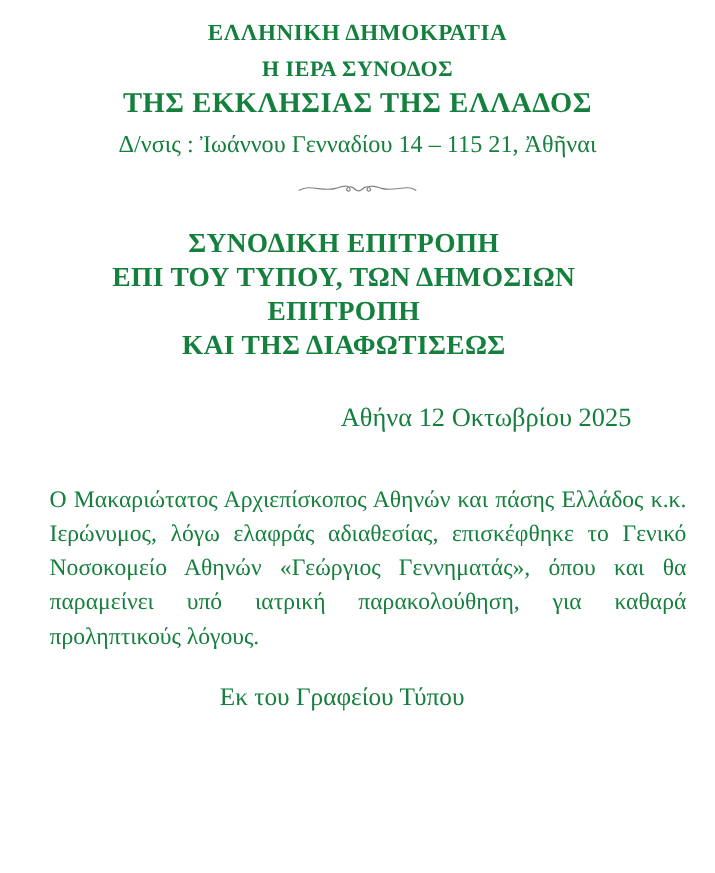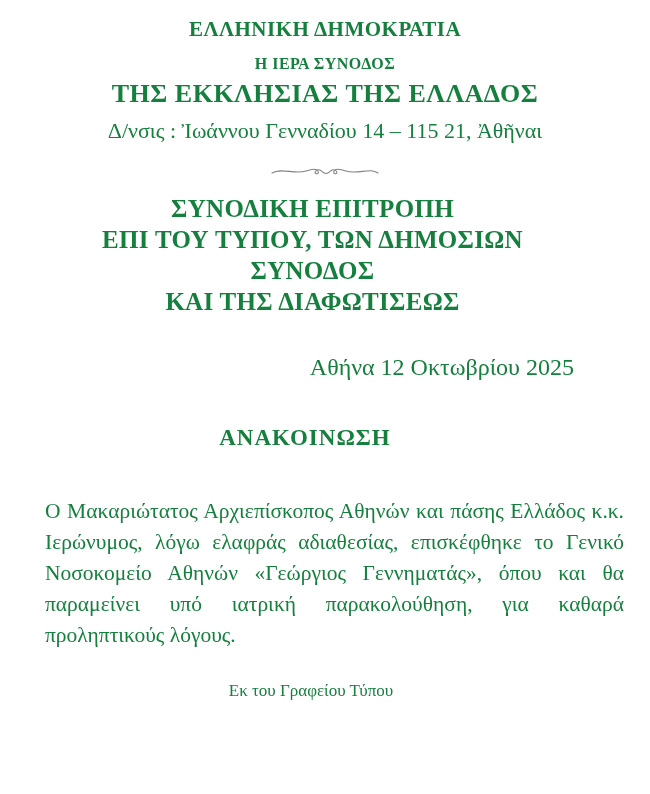--- a/index.html
+++ b/index.html
@@ -22,21 +22,21 @@
   }
   .center { text-align: center; }
 
   .h1 {
     font-size: 21px;
     line-height: 26px;
     font-weight: bold;
     letter-spacing: 0.5px;
   }
   .h2 {
-    font-size: 16px;
+    font-size: 20px;
     line-height: 29px;
     font-weight: bold;
     margin-top: 7px;
     letter-spacing: 0.5px;
   }
   .h3 {
     font-size: 26px;
     line-height: 31px;
     font-weight: bold;
     letter-spacing: 0.5px;
@@ -52,21 +52,21 @@
   .ornament {
     margin-top: 18px;
     text-align: center;
     height: 20px;
   }
   .ornament svg { opacity: 0.75; }
   .committee {
     font-size: 25px;
     line-height: 31px;
     font-weight: bold;
-    margin-top: 11px;
+    margin-top: 24px;
     margin-right: 25px;
     letter-spacing: 0.3px;
     text-align: center;
   }
   .dateline {
     font-size: 24px;
     line-height: 29px;
     text-align: right;
     padding-right: 76px;
     margin-top: 36px;
@@ -79,21 +79,21 @@
     margin-right: 40px;
     letter-spacing: 1px;
   }
   .bodytext {
     font-size: 21.5px;
     line-height: 31px;
     text-align: justify;
     margin: 44px 26px 0 45px;
   }
   .signature {
-    font-size: 17px;
+    font-size: 23px;
     line-height: 28px;
     margin-top: 26px;
     margin-right: 28px;
   }
 </style>
 </head>
 <body>
 
 <div class="page">
 
@@ -110,27 +110,26 @@
                C 49 8.5, 49 12, 46.5 11.8 C 44 11.6, 45 7.5, 49 7.8
                C 52 8, 52.5 11.5, 56 11.5 C 59.5 11.5, 60 8, 63 7.8
                C 67 7.5, 68 11.6, 65.5 11.8 C 63 12, 63 8.5, 66 7.5
                C 69 6.5, 72 7.6, 76 9 C 88 13, 100 5, 108 11" fill="none" stroke="#5a5a5a" stroke-width="1.1" stroke-linecap="round"></path>
     </svg>
   </div>
 
   <div class="committee center">
     <div>ΣΥΝΟΔΙΚΗ ΕΠΙΤΡΟΠΗ</div>
     <div>ΕΠΙ ΤΟΥ ΤΥΠΟΥ, ΤΩΝ ΔΗΜΟΣΙΩΝ</div>
-    <div>ΣΥΝΟΔΟΣ</div>
+    <div>ΕΠΙΤΡΟΠΗ</div>
     <div>ΚΑΙ ΤΗΣ ΔΙΑΦΩΤΙΣΕΩΣ</div>
   </div>
 
   <div class="dateline">Αθήνα 12 Οκτωβρίου 2025</div>
 
-  <div class="title center">ΑΝΑΚΟΙΝΩΣΗ</div>
 
   <p class="bodytext">Ο Μακαριώτατος Αρχιεπίσκοπος Αθηνών και πάσης Ελλάδος κ.κ. Ιερώνυμος, λόγω ελαφράς αδιαθεσίας, επισκέφθηκε το Γενικό Νοσοκομείο Αθηνών «Γεώργιος Γεννηματάς», όπου και θα παραμείνει υπό ιατρική παρακολούθηση, για καθαρά προληπτικούς λόγους.</p>
 
   <div class="signature center">
     <div>Εκ του Γραφείου Τύπου</div>
   </div>
 
 </div>
 
 </body></html>

